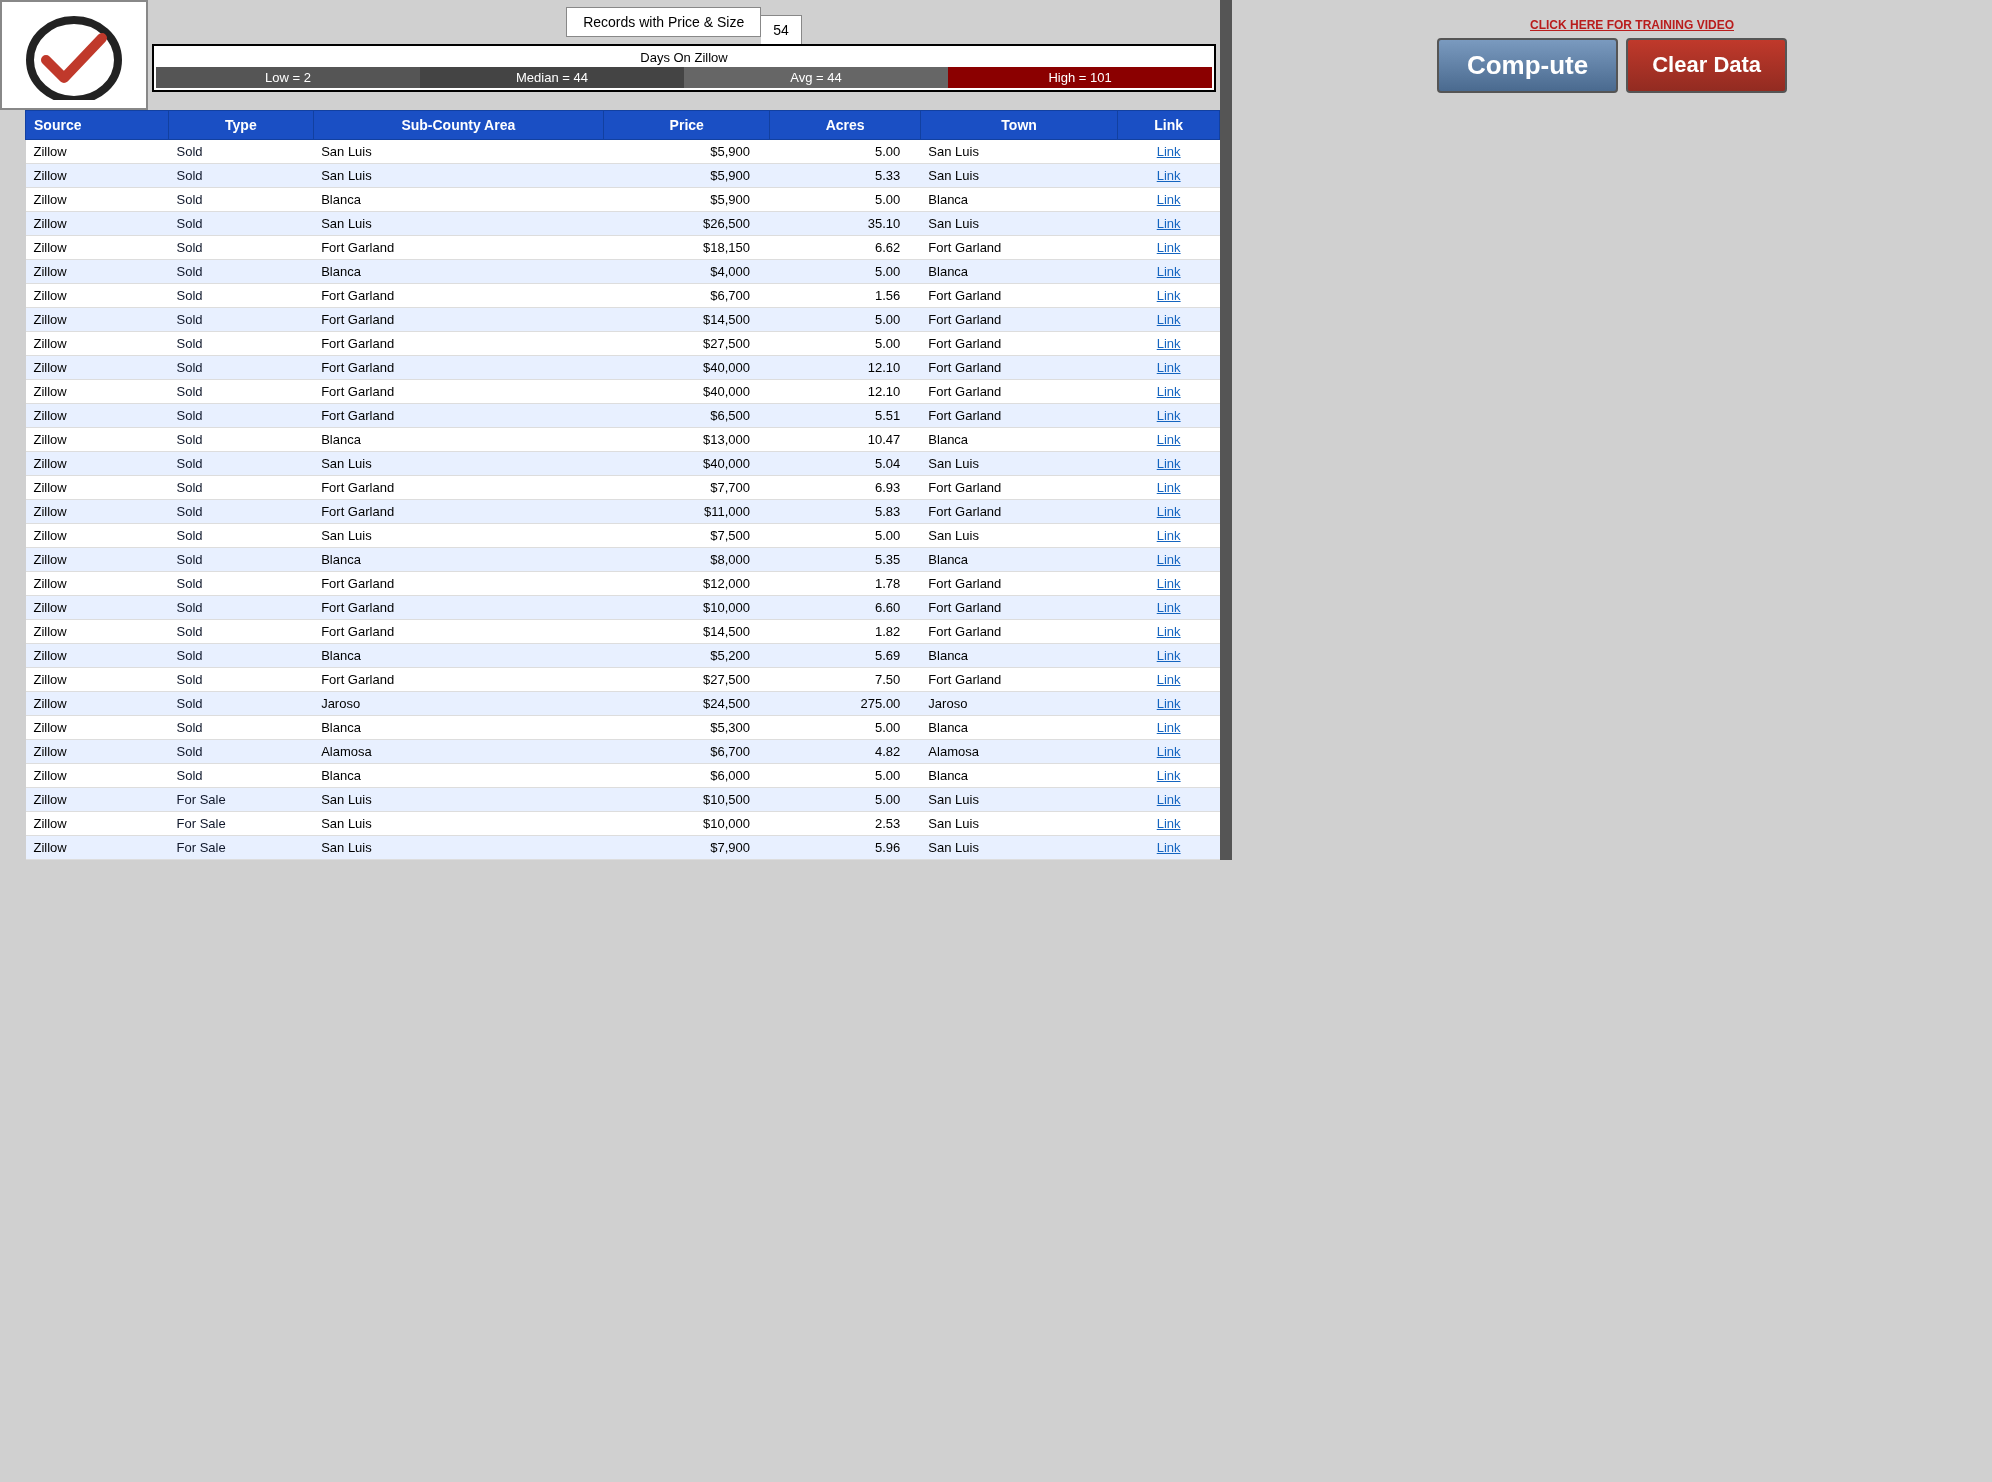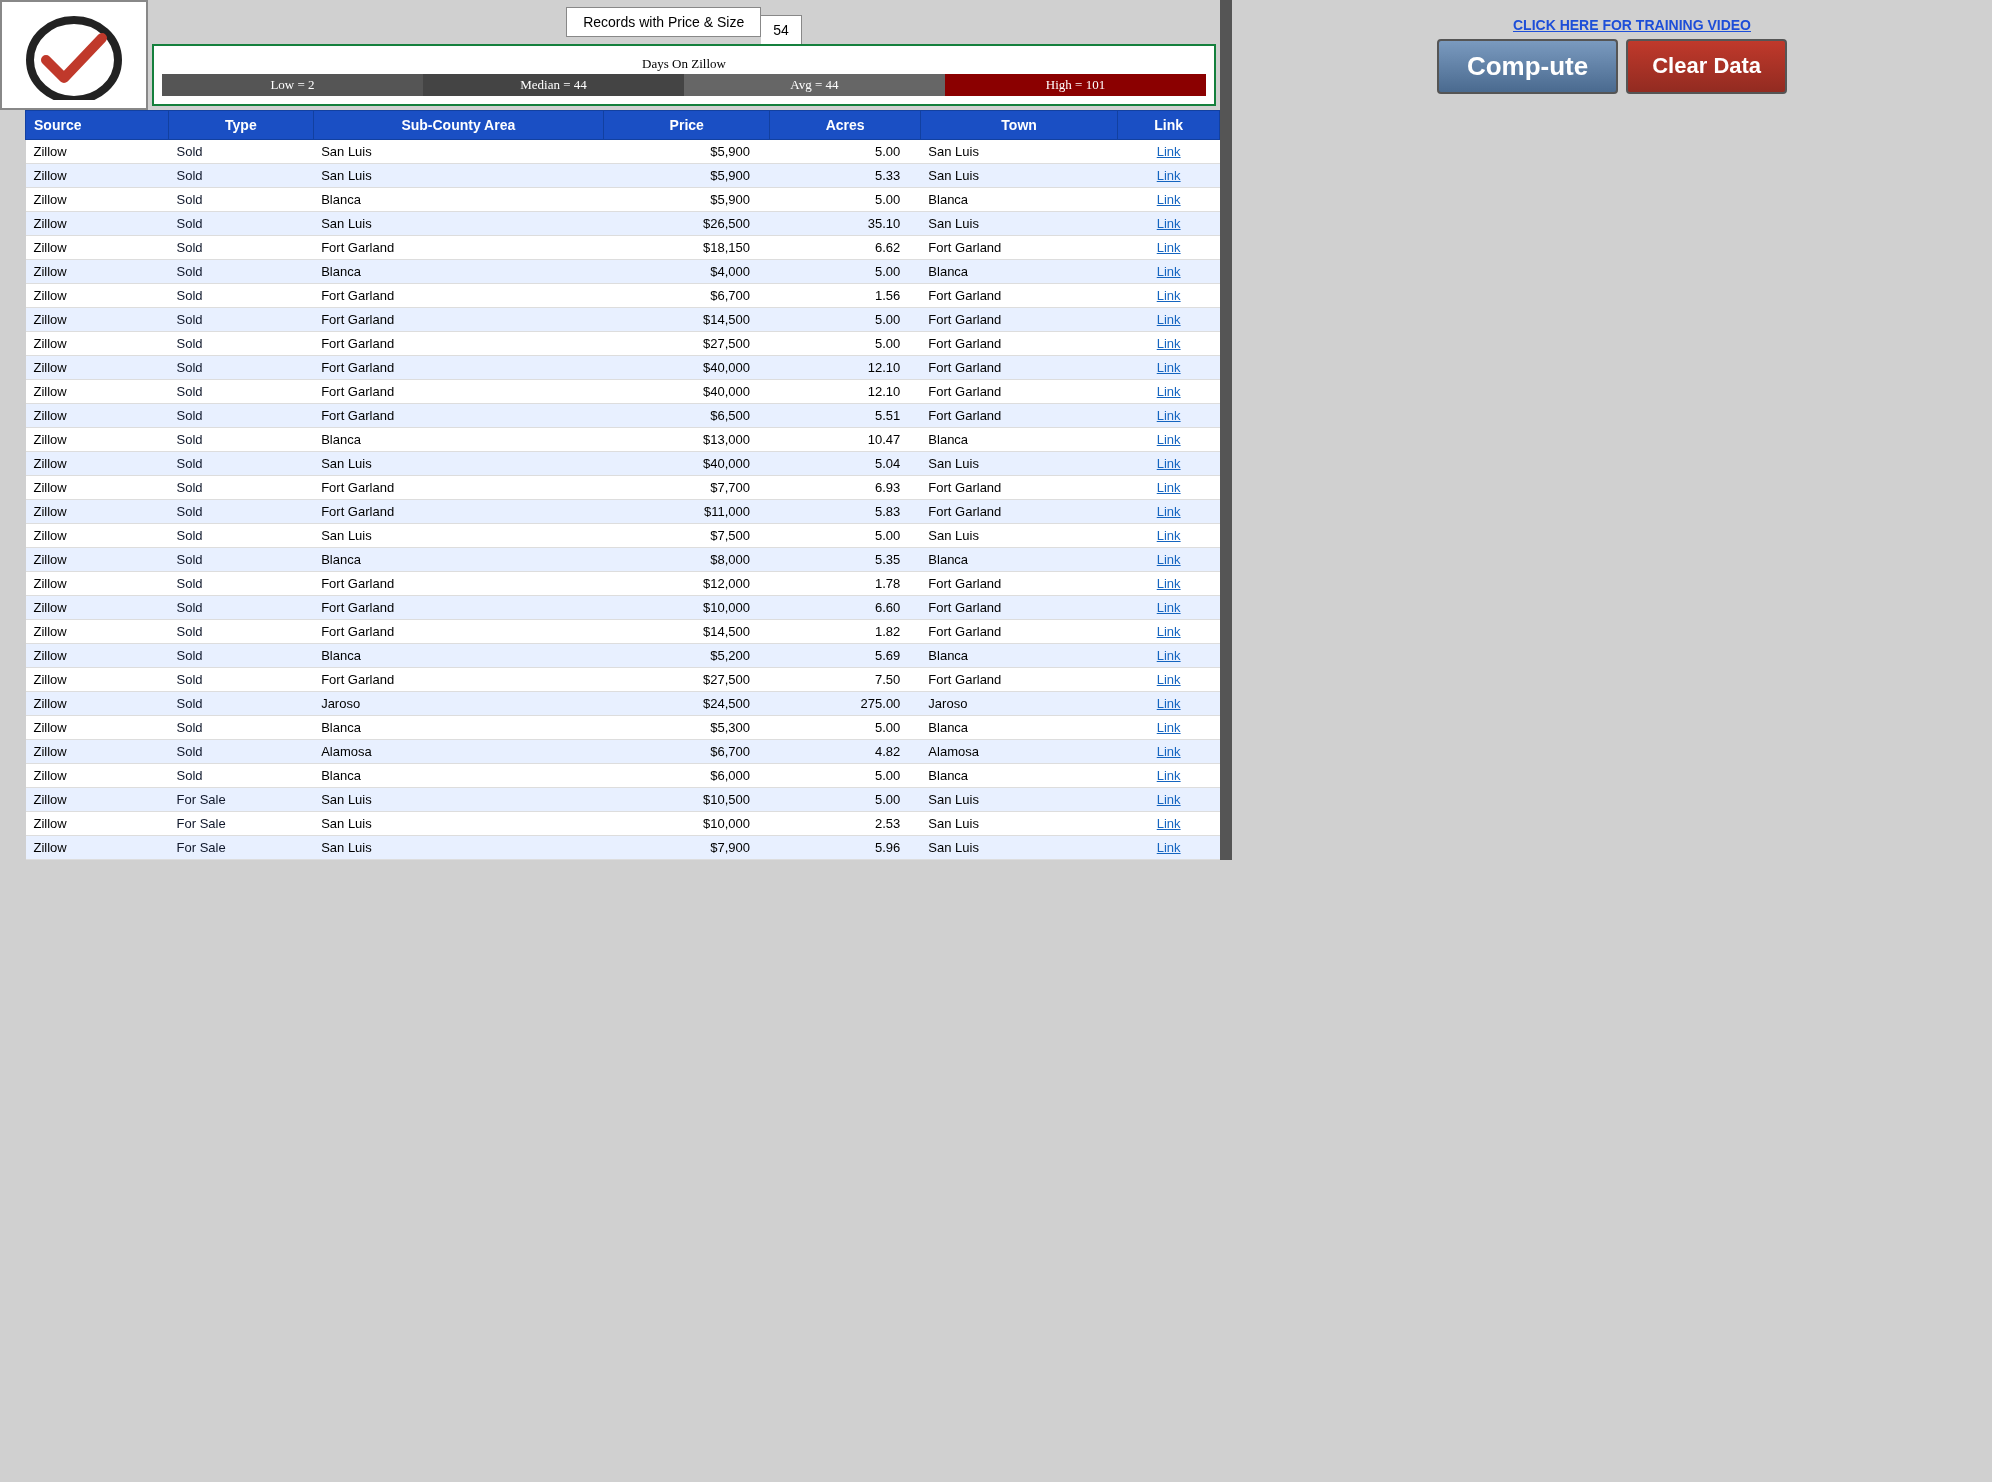--- a/index.html
+++ b/index.html
@@ -7,30 +7,30 @@
 
     .logo-box { width: 148px; min-height: 110px; background: white; border: 2px solid #888; display: flex; align-items: center; justify-content: center; flex-shrink: 0; }
     .logo-svg { width: 100px; height: 90px; }
 
     .middle-header { flex: 1; display: flex; flex-direction: column; background: #d0d0d0; padding: 4px; }
 
     .records-bar { display: flex; align-items: center; justify-content: center; gap: 0; height: 36px; }
     .records-label { background: white; border: 1px solid #888; padding: 4px 16px; font-size: 14px; color: #000; height: 30px; display: flex; align-items: center; }
     .records-count { background: white; border: 1px solid #888; padding: 4px 12px; font-size: 14px; color: #000; height: 30px; display: flex; align-items: center; border-left: none; margin-top: 16px; }
 
-    .days-box { background: white; border: 2px solid #15803d; margin-top: 4px; padding: 8px; font-family: Liberation Serif, serif; }
+    .days-box { background: white; border: 2px solid #000000; margin-top: 4px; padding: 2px; }
     .days-title { text-align: center; font-size: 13px; color: #000; padding: 2px 0; }
     .days-stats { display: flex; justify-content: flex-end; }
     .days-stat { flex: 1; text-align: center; padding: 3px 8px; font-size: 13px; color: white; }
     .days-stat.low { background: #555; }
     .days-stat.median { background: #444; }
     .days-stat.avg { background: #666; }
     .days-stat.high { background: #8B0000; }
 
-    .training-link { color: #1d4ed8; text-decoration: underline; font-size: 14px; font-weight: bold; cursor: pointer; margin-left: 40px; }
+    .training-link { color: #b91c1c; text-decoration: underline; font-size: 12px; font-weight: bold; cursor: pointer; margin-left: 40px; }
 
     .buttons-row { display: flex; gap: 8px; }
     .btn-compute { background: linear-gradient(to bottom, #7a9abf, #4a6a8f); color: white; font-size: 26px; font-weight: bold; border: 2px solid #555; padding: 10px 28px; cursor: pointer; border-radius: 4px; }
     .btn-clear { background: linear-gradient(to bottom, #c0392b, #922b21); color: white; font-size: 22px; font-weight: bold; border: 2px solid #555; padding: 10px 24px; cursor: pointer; border-radius: 4px; }
 
     
     .divider-col { width: 12px; background: #555; flex-shrink: 0; }
 
     
     .table-wrapper { width: 100%; overflow: auto; }

